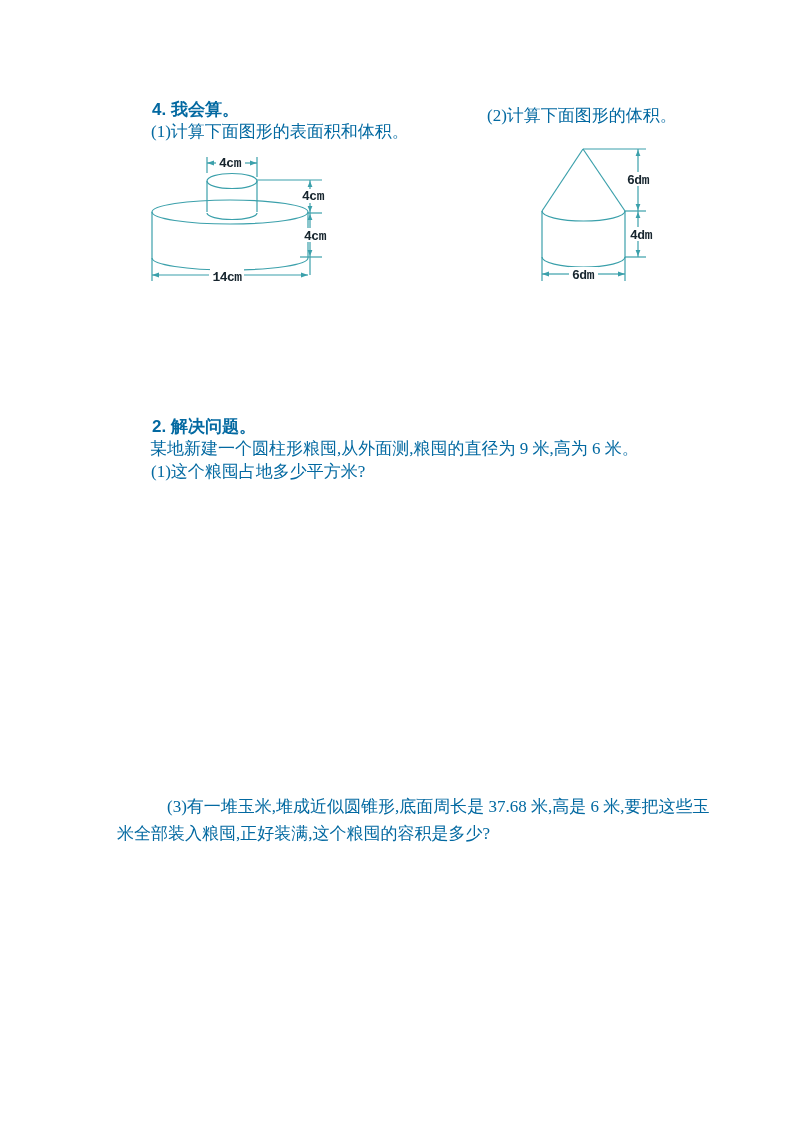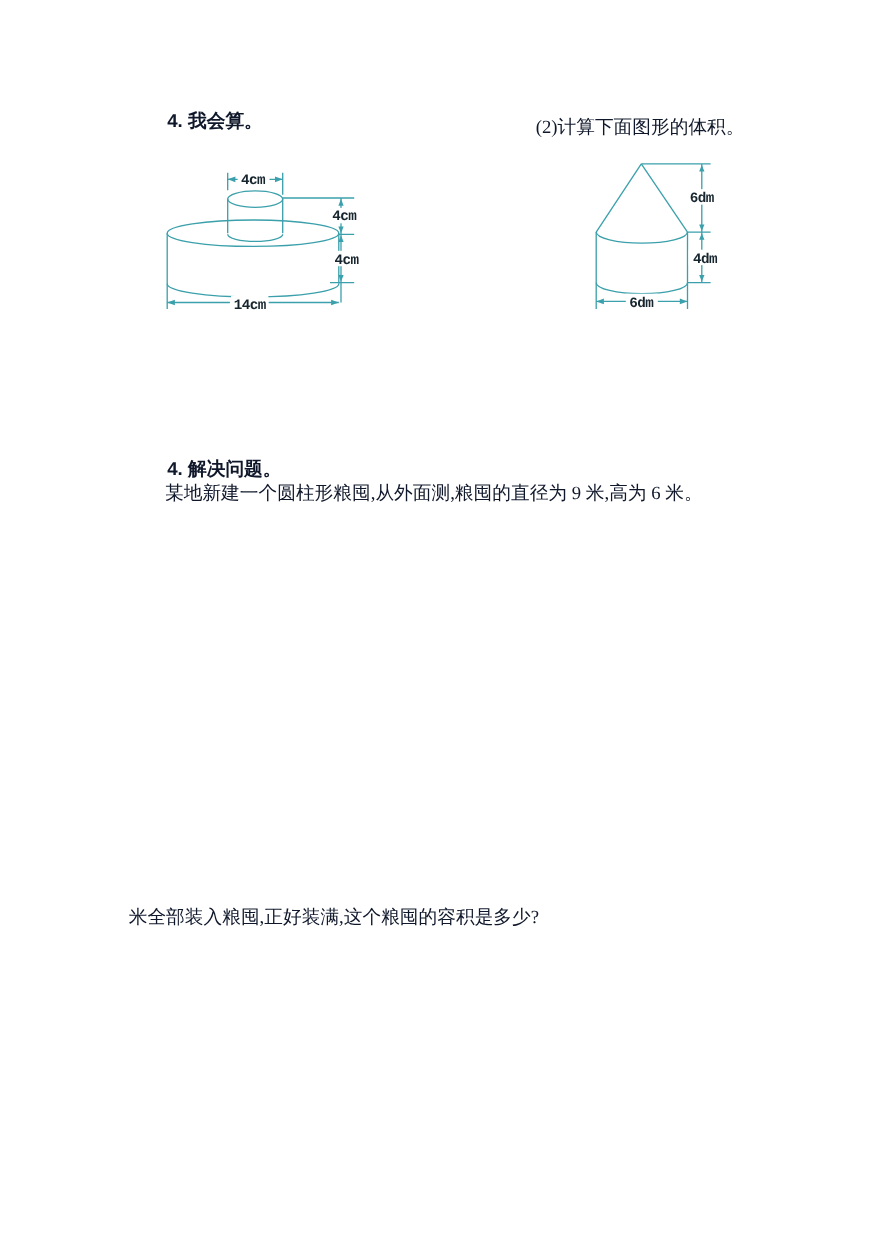--- a/index.html
+++ b/index.html
@@ -9,21 +9,21 @@
     background:#ffffff;
     overflow:hidden;
     font-family:"Liberation Serif",serif;
     color:#1e1e1e;
   }
   .tline{
     position:absolute;
     font-size:17px;
     line-height:22px;
     white-space:pre;
-    color:#0f172a;
+    color:#0369a1;
     text-align:center;
   }
   .thead{
     font-family:"Liberation Sans",sans-serif;
     font-weight:bold;
     font-size:17px;
   }
   .fig{position:absolute;}
   .fig path,.fig line,.fig ellipse{
     fill:none;
@@ -39,20 +39,21 @@
     fill:var(--label-color,#17252e);
     letter-spacing:-0.5px;
   }
 </style>
 </head>
 <body>
 
 <div class="page">
 
   <div class="tline thead" style="left:152px;top:99px;">4. 我会算。</div>
+  <div class="tline" style="left:151px;top:121px;">(1)计算下面图形的表面积和体积。</div>
   <div class="tline" style="left:487px;top:105px;">(2)计算下面图形的体积。</div>
 
   <svg class="fig" style="left:140px;top:148px;" width="215" height="142" viewBox="140 148 215 142">
 
     <line x1="207" y1="157" x2="207" y2="173"></line>
     <line x1="257" y1="157" x2="257" y2="177"></line>
     <line x1="207" y1="163" x2="216" y2="163"></line>
     <line x1="245" y1="163" x2="257" y2="163"></line>
     <path class="arrow" d="M207,163 l7,-2.6 l0,5.2 z"></path>
     <path class="arrow" d="M257,163 l-7,-2.6 l0,5.2 z"></path>
@@ -116,17 +117,19 @@
     <path class="arrow" d="M625,274 l-7,-2.6 l0,5.2 z"></path>
 
     <rect class="lblbg" x="623" y="172" width="29" height="14"></rect>
     <text x="638" y="184" text-anchor="middle">6dm</text>
     <rect class="lblbg" x="626" y="227" width="29" height="14"></rect>
     <text x="641" y="239" text-anchor="middle">4dm</text>
     <rect class="lblbg" x="569" y="267" width="29" height="14"></rect>
     <text x="583" y="279" text-anchor="middle">6dm</text>
   </svg>
 
-  <div class="tline thead" style="left:152px;top:416px;">4. 解决问题。</div>
+  <div class="tline thead" style="left:152px;top:416px;">2. 解决问题。</div>
   <div class="tline" style="left:150px;top:438px;">某地新建一个圆柱形粮囤,从外面测,粮囤的直径为 9 米,高为 6 米。</div>
+  <div class="tline" style="left:151px;top:461px;">(1)这个粮囤占地多少平方米?</div>
+  <div class="tline" style="left:167px;top:796px;">(3)有一堆玉米,堆成近似圆锥形,底面周长是 37.68 米,高是 6 米,要把这些玉</div>
   <div class="tline" style="left:117px;top:823px;font-family:Liberation Serif, serif;">米全部装入粮囤,正好装满,这个粮囤的容积是多少?</div>
 
 </div>
 
 </body></html>

